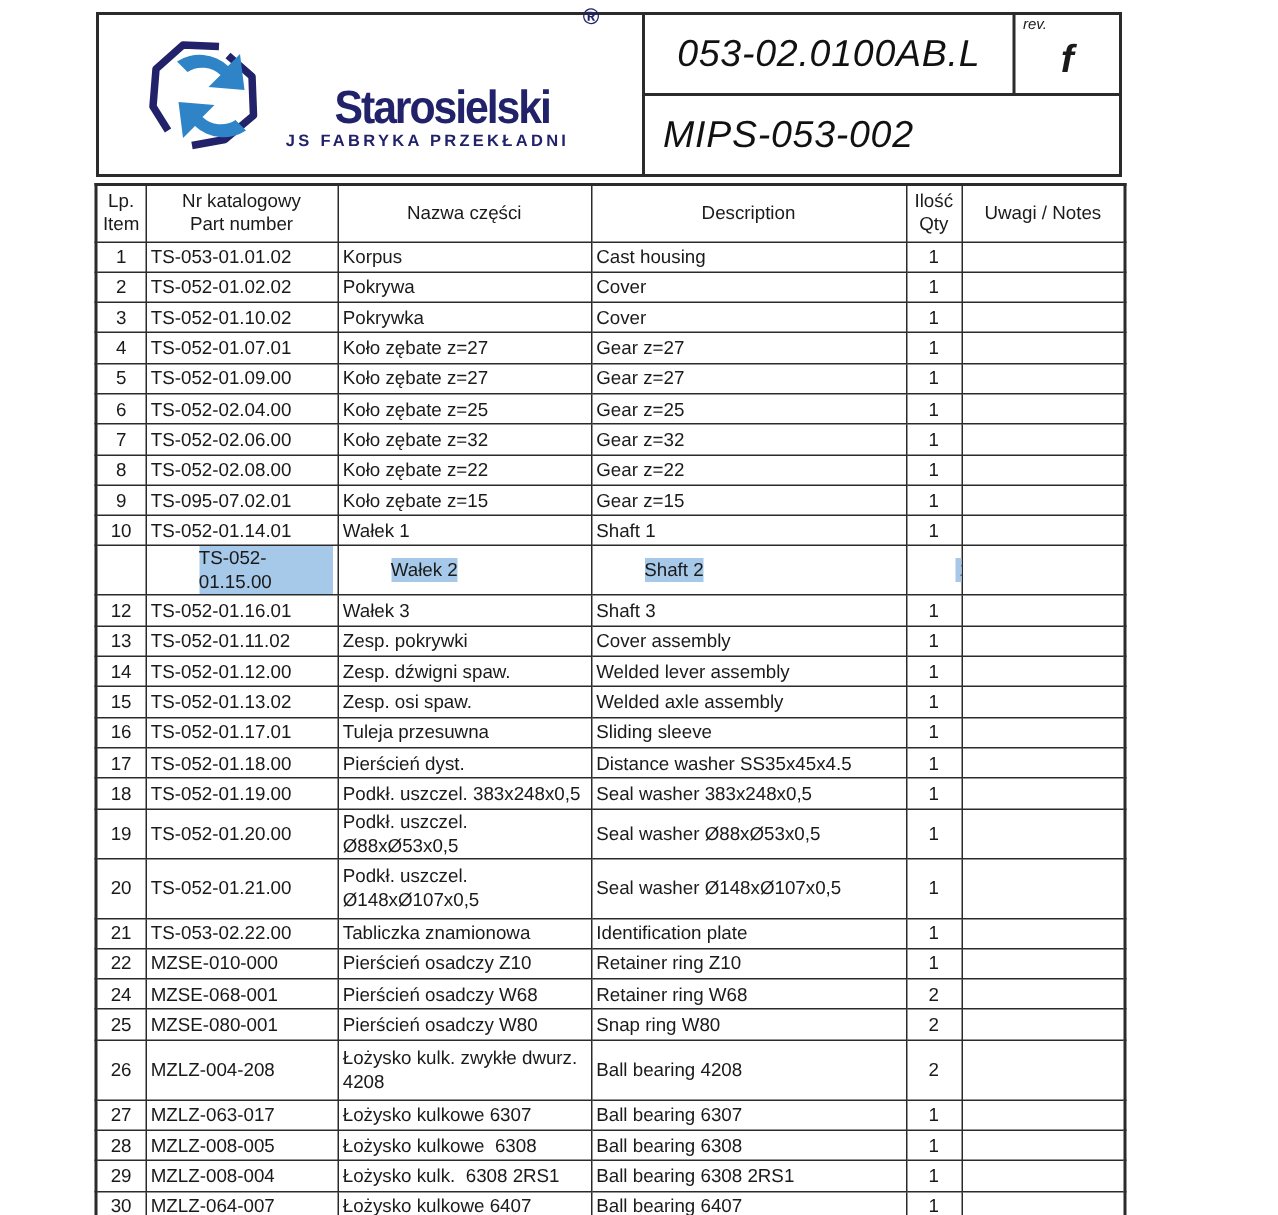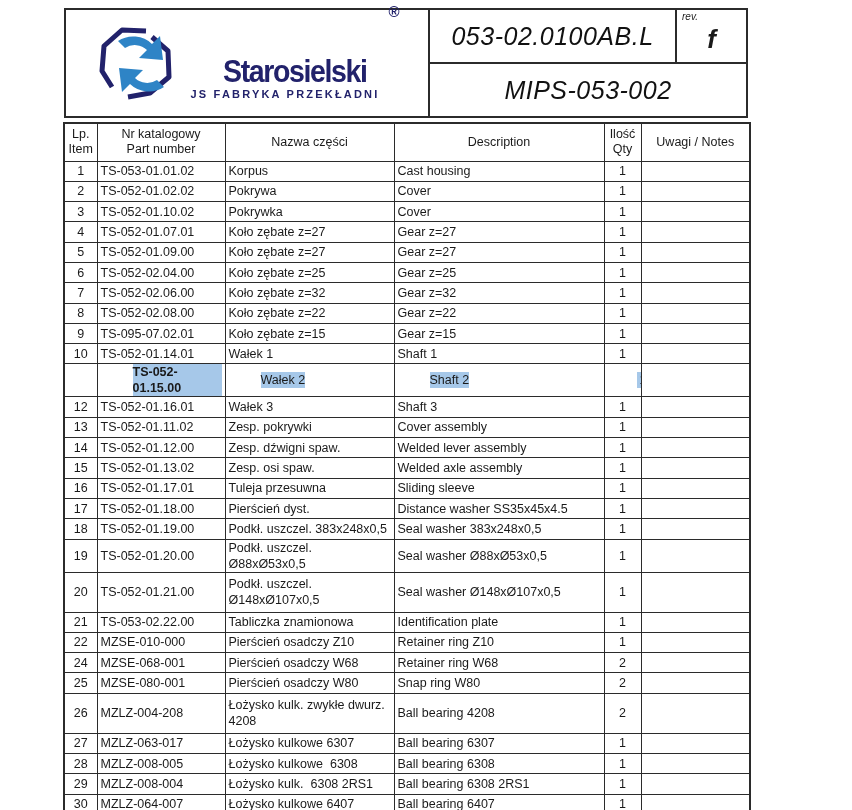--- a/index.html
+++ b/index.html
@@ -22,40 +22,40 @@
   .regmark { position:absolute; top:-16px; right:-2px; font-size:15px; font-weight:bold;
              color:#22226b; }
   .title-col { flex:1; display:flex; flex-direction:column; }
   .title-row1 { height:54px; border-bottom:2px solid #2b2b2b; display:flex; }
   .pn-cell { flex:1; display:flex; align-items:center; justify-content:center; }
   .pn-text { font-size:25px; font-style:italic; color:#111; letter-spacing:0.5px; }
   .rev-cell { width:71px; border-left:2px solid #2b2b2b; position:relative; }
   .rev-label { position:absolute; top:1px; left:5px; font-size:10px; font-style:italic; }
   .rev-value { position:absolute; top:14px; left:0; right:0; text-align:center;
                font-size:26px; font-style:italic; font-weight:bold; }
-  .title-row2 { flex:1; display:flex; align-items:center; justify-content:center; }
+  .title-row2 { flex:1; display:flex; align-items:center; justify-content:flex-start;padding-left:12px; }
   .doc-text { font-size:25px; font-style:italic; color:#111; letter-spacing:0.5px; }
 
   
   table.parts { position:absolute; left:63px; top:122px; width:686px;
                 border-collapse:collapse; table-layout:fixed; }
   table.parts th, table.parts td { border:1.5px solid #2b2b2b; font-weight:normal;
                 font-size:12.5px; vertical-align:middle; overflow:hidden; }
   table.parts { border:2px solid #2b2b2b; }
   thead tr { height:38px; }
   thead th { text-align:center; line-height:15px; }
   tbody tr { height:20.3px; }
   tbody tr.tall { height:40px; }
   td.c-item { text-align:center; padding:0 2px; }
   td.c-part, td.c-name, td.c-desc { text-align:left; padding:0 3px; }
   td.c-qty { text-align:center; }
   td.c-notes { padding:0 3px; }
   .cw { white-space:pre-wrap; line-height:16px; display:inline-block; }
   tr.selected td:not(.c-notes) .cw { background:var(--sel,#a6c8e9);margin-left:32px; }
-  tr.selected td.c-part .cw { padding-right:16px;font-weight:bold; }
+  tr.selected td.c-part .cw { padding-right:16px; }
   tr.selected td.c-item .cw { padding:0 5px; }
   tr.selected td.c-qty .cw { padding:0 3px; }
 </style>
 </head>
 <body>
 
 <div class="page">
 
   <div class="hdr">
     <div class="logo-cell">

